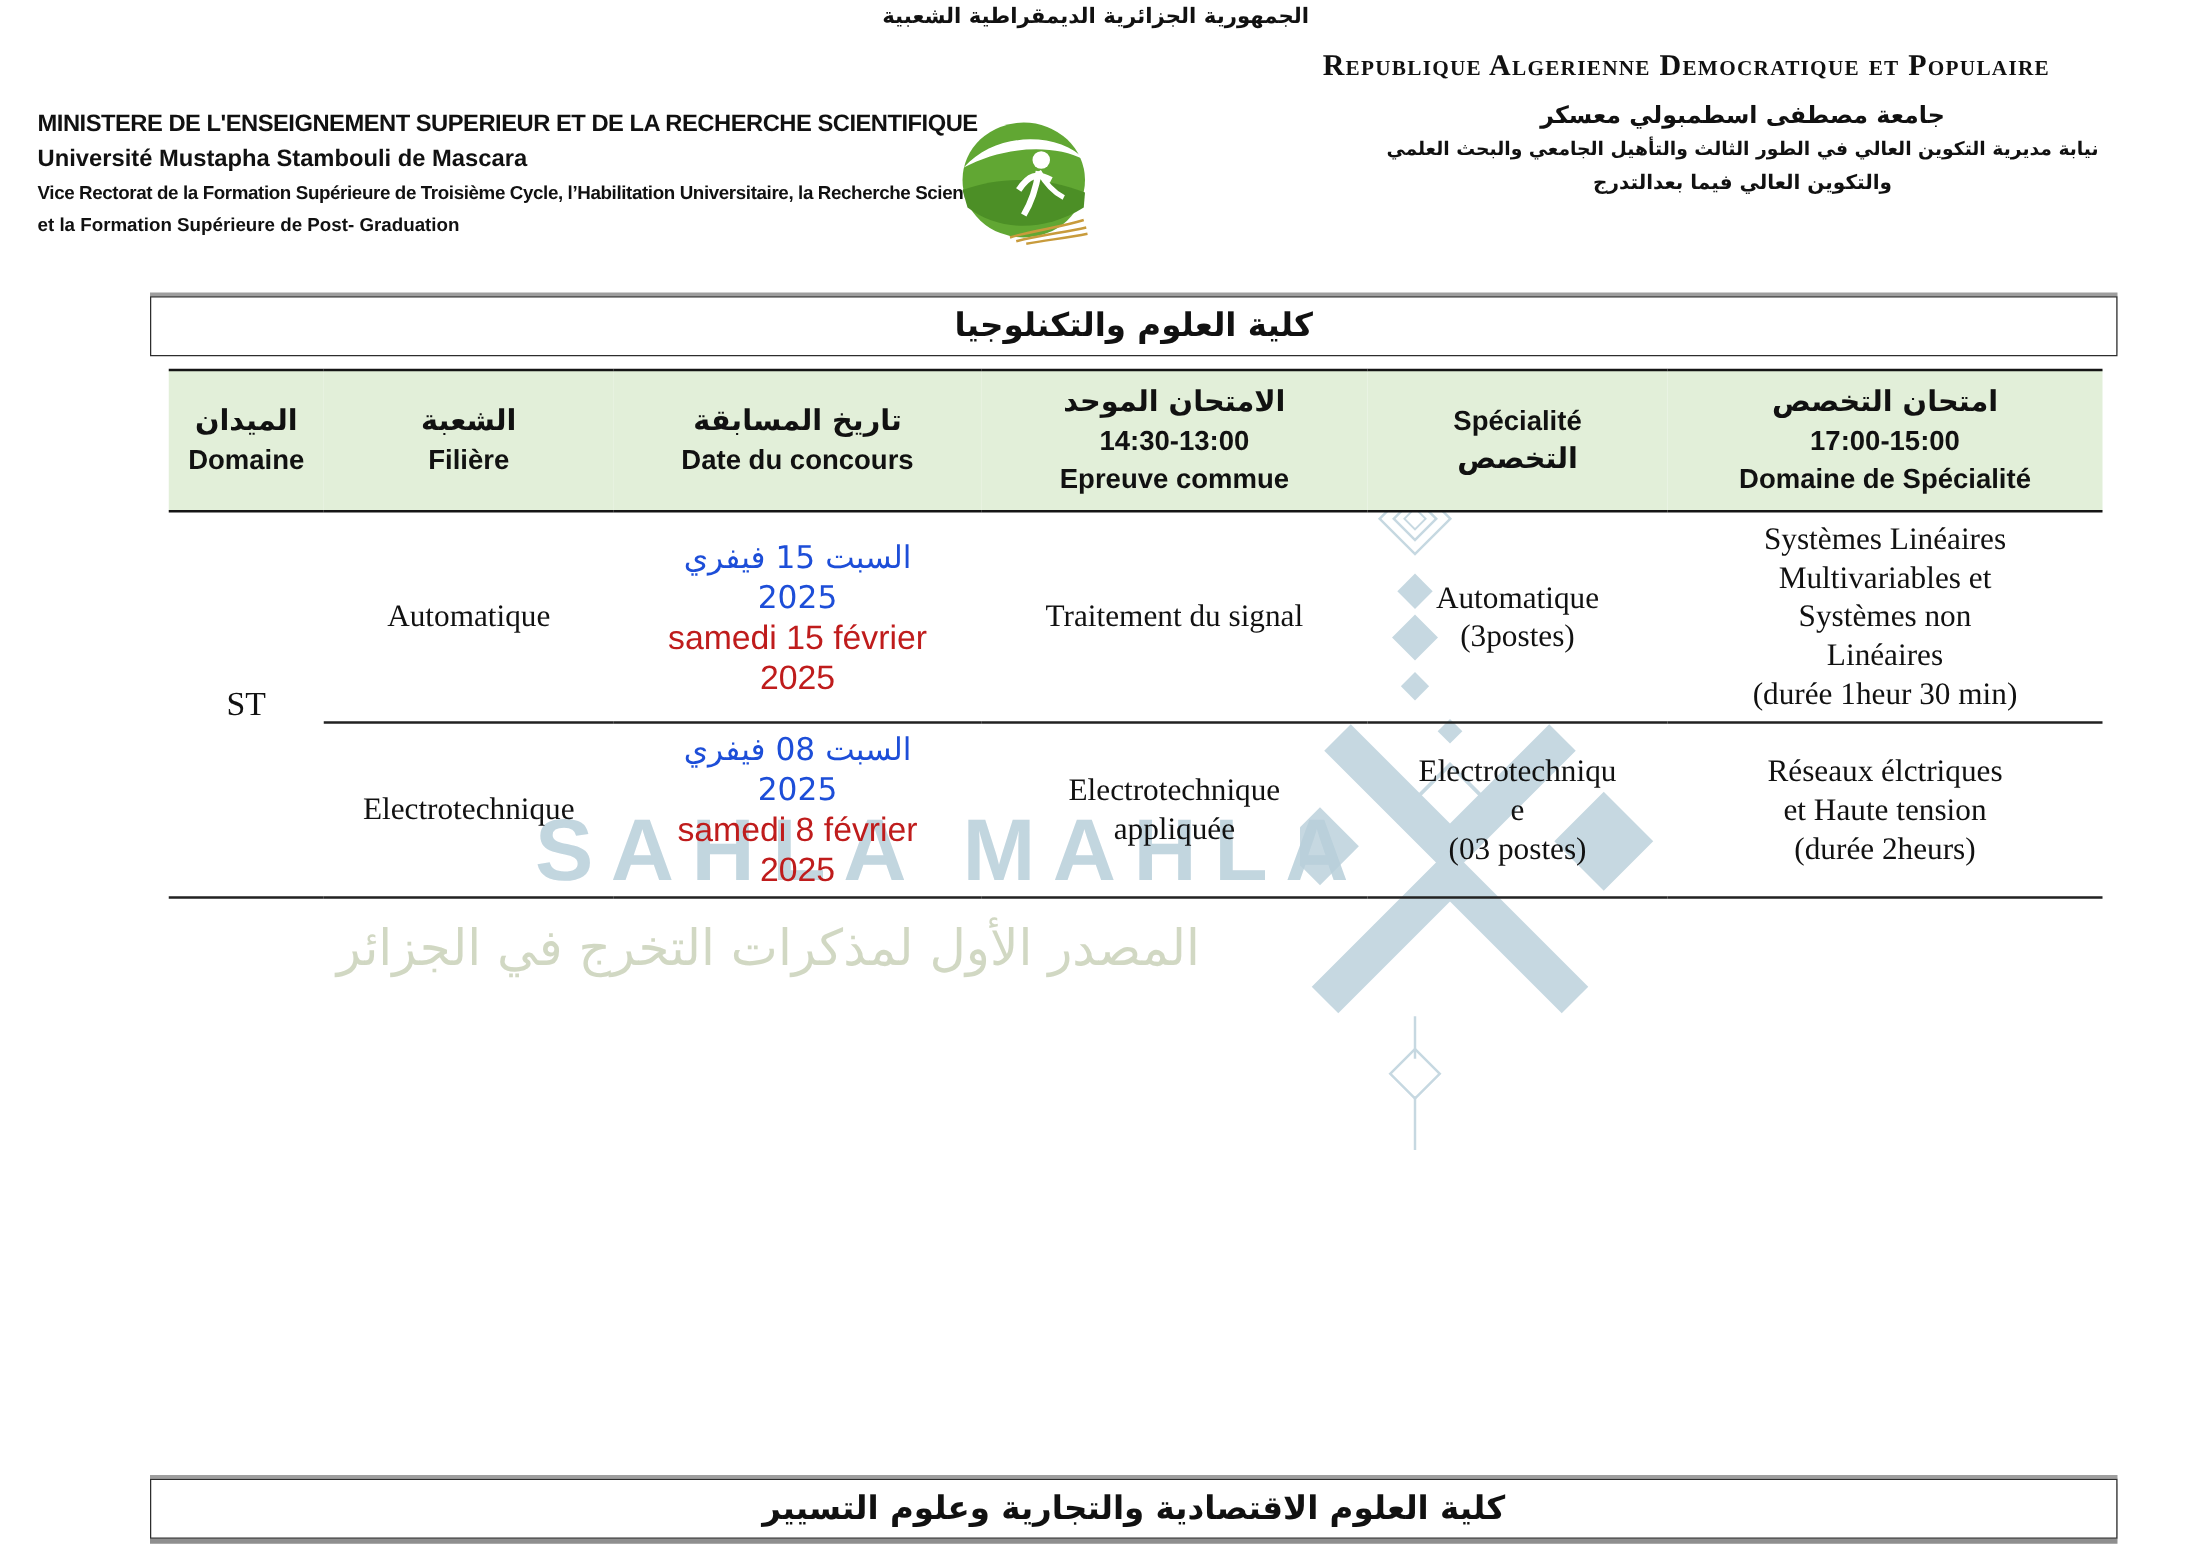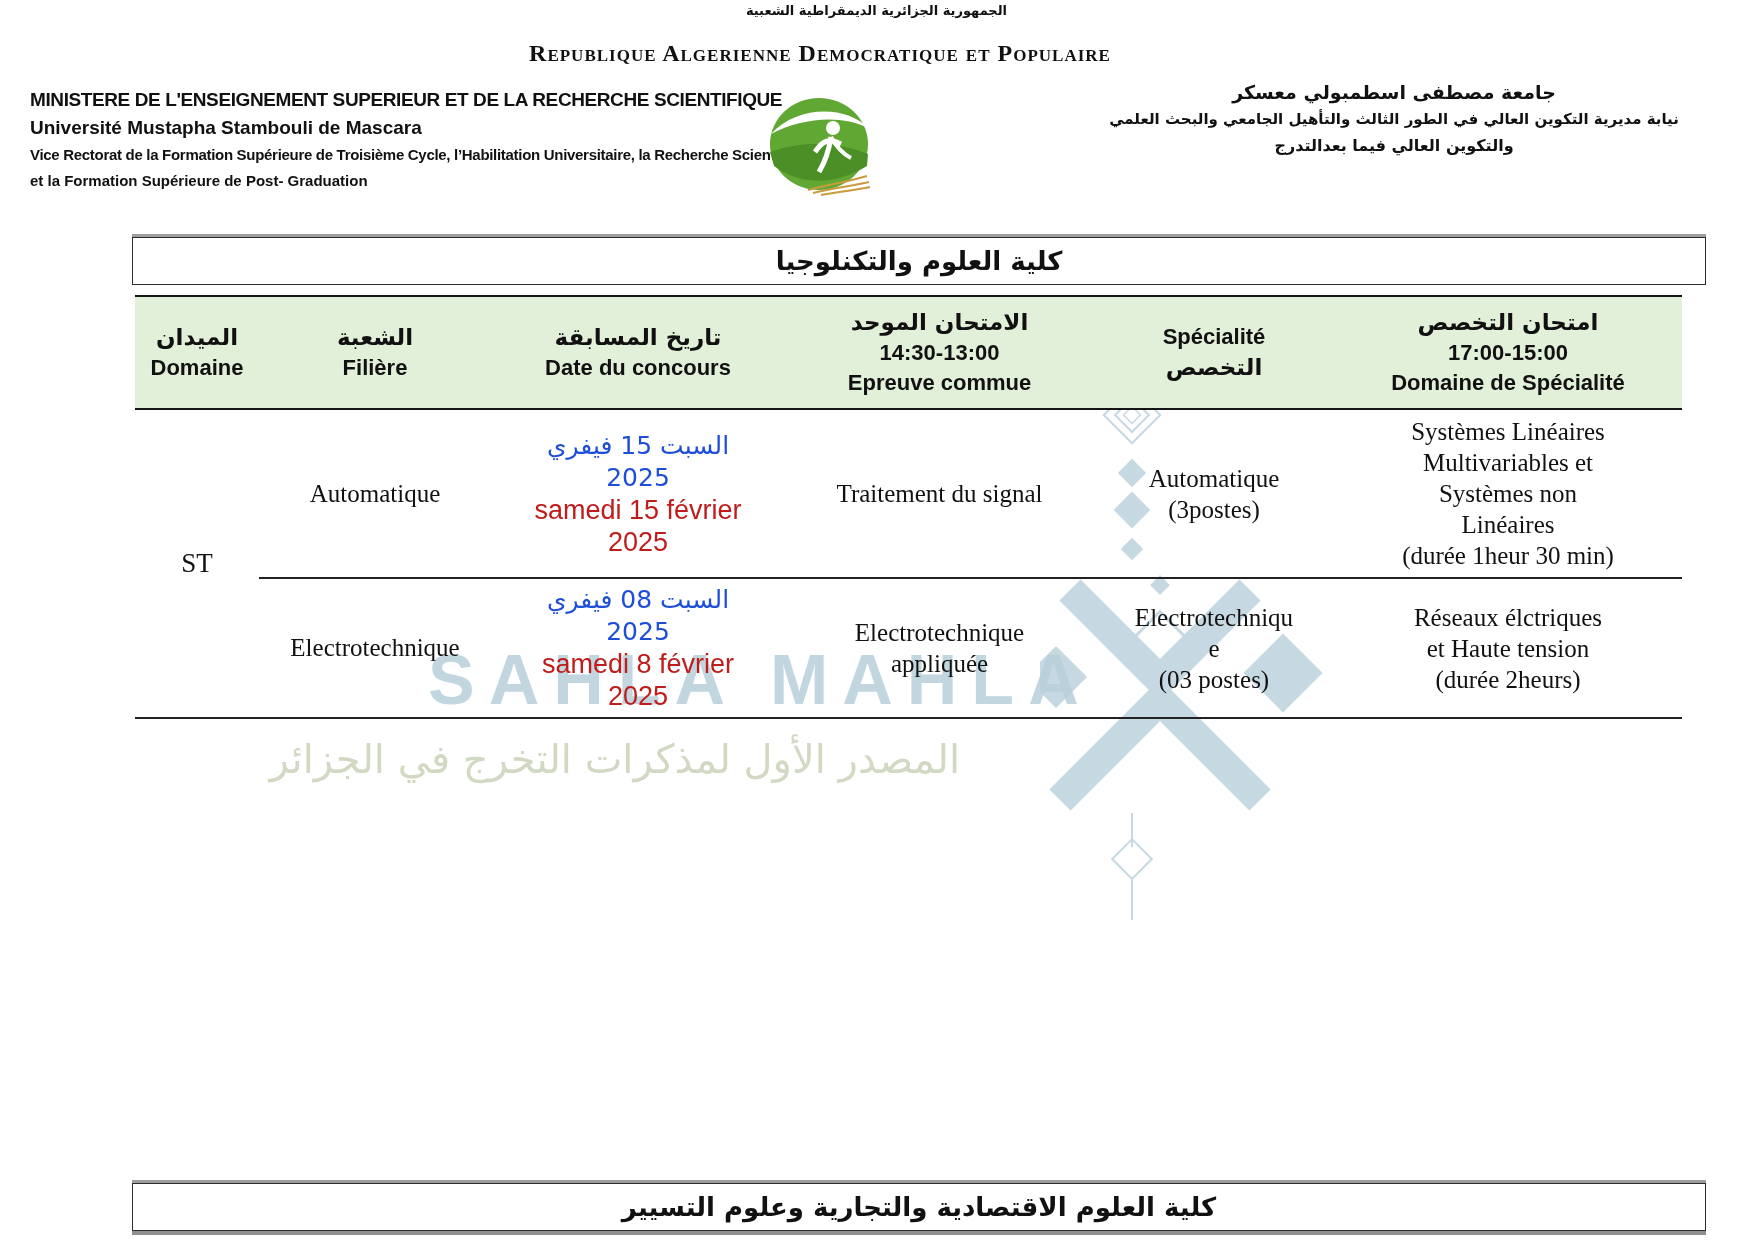--- a/index.html
+++ b/index.html
@@ -3,43 +3,43 @@
 <meta charset="utf-8">
 <style>
   html,body{margin:0;padding:0;background:#ffffff;}
   .page{position:relative;width:1753px;height:1240px;background:#fff;overflow:hidden;
         font-family:"Liberation Sans",sans-serif;color:#111;}
   .layer-wm{position:absolute;inset:0;z-index:1;pointer-events:none;}
   .layer-content{position:absolute;inset:0;z-index:2;}
 
   
   .republic-ar{position:absolute;top:3px;left:0;width:1753px;text-align:center;
-      font-family:"DejaVu Sans",sans-serif;font-weight:bold;font-size:13px;}
-  .republic-fr{position:absolute;top:40px;left:0;width:1640px;text-align:center;
+      font-family:"DejaVu Sans",sans-serif;font-weight:bold;font-size:17px;}
+  .republic-fr{position:absolute;top:40px;left:0;width:1640px;text-align:right;
       font-family:"Liberation Serif",serif;font-variant:small-caps;font-weight:bold;
       font-size:24px;letter-spacing:1px;}
 
   
   .hdr-left{position:absolute;left:30px;top:86px;width:730px;}
   .hdr-left .l1{font-size:19px;font-weight:bold;letter-spacing:-0.4px;white-space:nowrap;line-height:28px;}
   .hdr-left .l2{font-size:19px;font-weight:bold;line-height:28px;}
   .hdr-left .l3{font-size:15px;font-weight:bold;letter-spacing:-0.3px;white-space:nowrap;line-height:26px;}
   .hdr-left .l4{font-size:15px;font-weight:bold;line-height:26px;}
 
   .logo-box{position:absolute;left:763px;top:92px;width:110px;height:106px;}
 
   .hdr-right{position:absolute;left:1048px;top:78px;width:692px;text-align:center;direction:rtl;
       font-family:"DejaVu Sans",sans-serif;font-weight:bold;}
   .hdr-right .r1{font-size:19px;line-height:28px;white-space:nowrap;}
   .hdr-right .r2{font-size:19px;line-height:28px;white-space:nowrap;}
   .hdr-right .r3{font-size:15px;line-height:27px;white-space:nowrap;}
   .hdr-right .r4{font-size:16px;line-height:26px;white-space:nowrap;}
 
   
-  .title-box{position:absolute;left:132px;width:1572px;height:46px;background:#fff;
+  .title-box{position:absolute;left:120px;width:1572px;height:46px;background:#fff;
       border:1.5px solid #2d2d2d;box-shadow:0 -3px 0 #9e9e9e;
       display:flex;align-items:center;justify-content:center;
       font-family:"DejaVu Sans",sans-serif;font-weight:bold;font-size:26px;direction:rtl;}
   .title-box.first{top:237px;}
   .title-box.second{top:1183px;box-shadow:0 -3px 0 #9e9e9e,0 4px 0 #8f8f8f;}
 
   
   table.sched{position:absolute;left:135px;top:295px;width:1547px;border-collapse:collapse;table-layout:fixed;}
   table.sched th,table.sched td{padding:0;text-align:center;vertical-align:middle;background:transparent;}
   tr.head th{background:#e2efd9;border-top:2.5px solid #151515;border-bottom:2.5px solid #151515;height:111px;}

